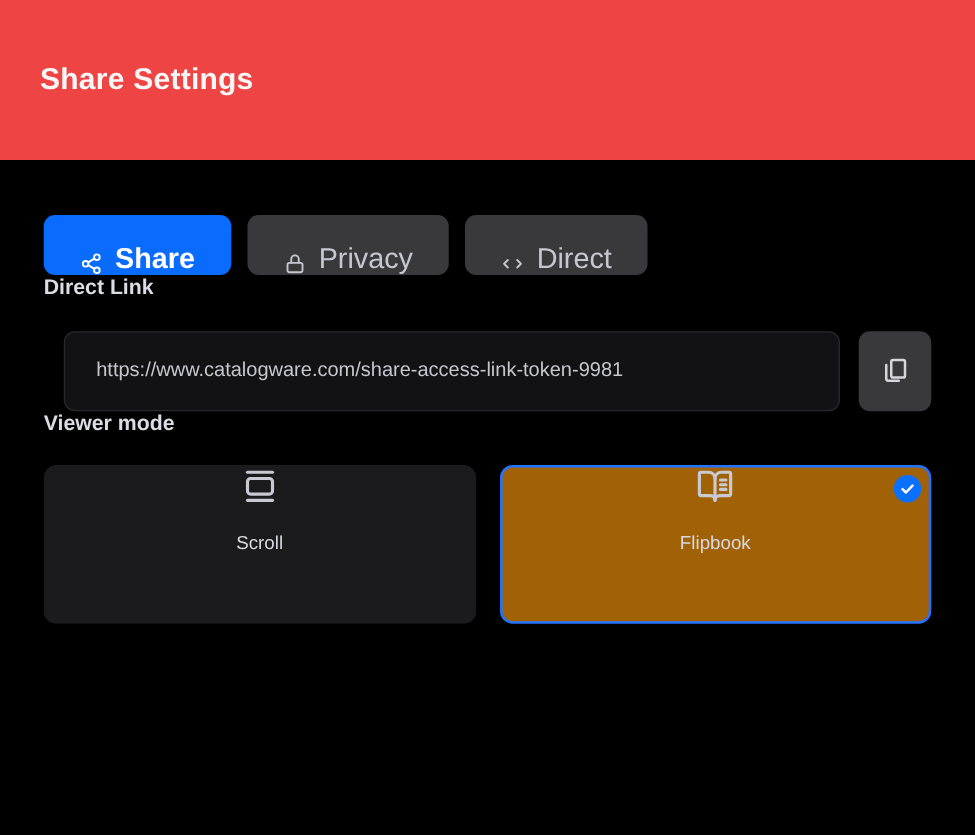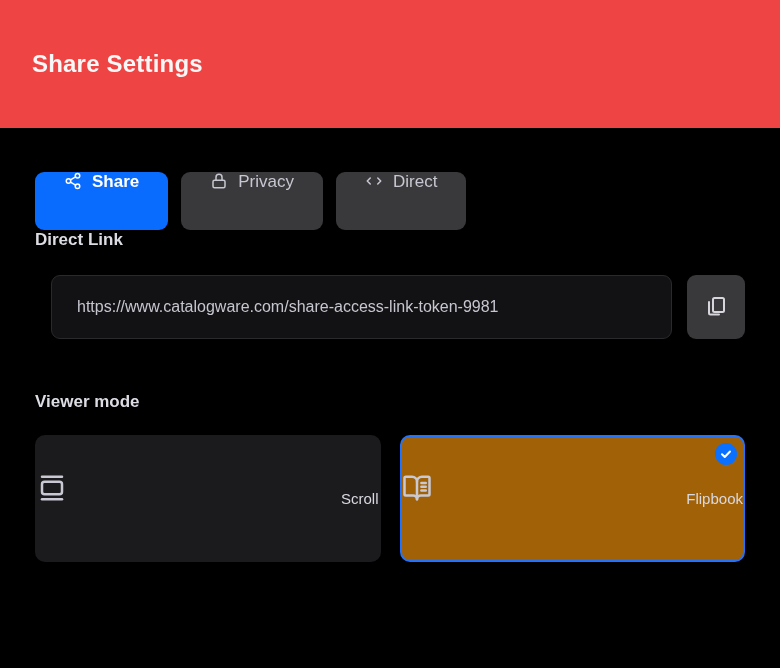--- a/index.html
+++ b/index.html
@@ -24,30 +24,30 @@
   }
   .main { padding: 0 35px; }
 
   
   .tabs {
     margin-top: 44px;
     display: flex;
     gap: 13px;
   }
   .tab {
-    height: 58px;
+    height: 48px;
     border: none;
     border-radius: 9px;
     background: #39393b;
     color: #c7c7d1;
     font-family: inherit;
-    font-size: 17px;
+    font-size: 23px;
     font-weight: 500;
     display: inline-flex;
-    align-items: flex-start;
+    align-items: flex-end;
     gap: 10px;
     padding: 0 29px;
     cursor: pointer;
   }
   .tab.active {
     background: #0a6bff;
     color: #ffffff;
     font-weight: 600;
   }
   .tab svg { display: block; }
@@ -85,37 +85,37 @@
     border-radius: 9px;
     background: #39393b;
     color: #d6d6dc;
     display: flex;
     align-items: center;
     justify-content: center;
     cursor: pointer;
   }
 
   
-  .viewer-label { margin-top: 53px; }
+  .viewer-label { }
   .cards {
     margin-top: 23px;
     display: flex;
     gap: 19px;
   }
   .mode-card {
     position: relative;
     flex: 1;
     height: 127px;
     background: #1b1b1d;
     border: 2px solid transparent;
     border-radius: 10px;
     display: flex;
-    flex-direction: row;
-    align-items: center;
-    justify-content: space-between;
+    flex-direction: column;
+    align-items: center;
+    justify-content: flex-start;
     cursor: pointer;
     color: #c9c9d4;
   }
   .mode-card.selected {
     background: #a16207;
     border-color: #2273ff;
   }
   .mode-card .card-icon { margin-bottom: 17px; }
   .mode-card .card-label {
     font-size: 15px;

